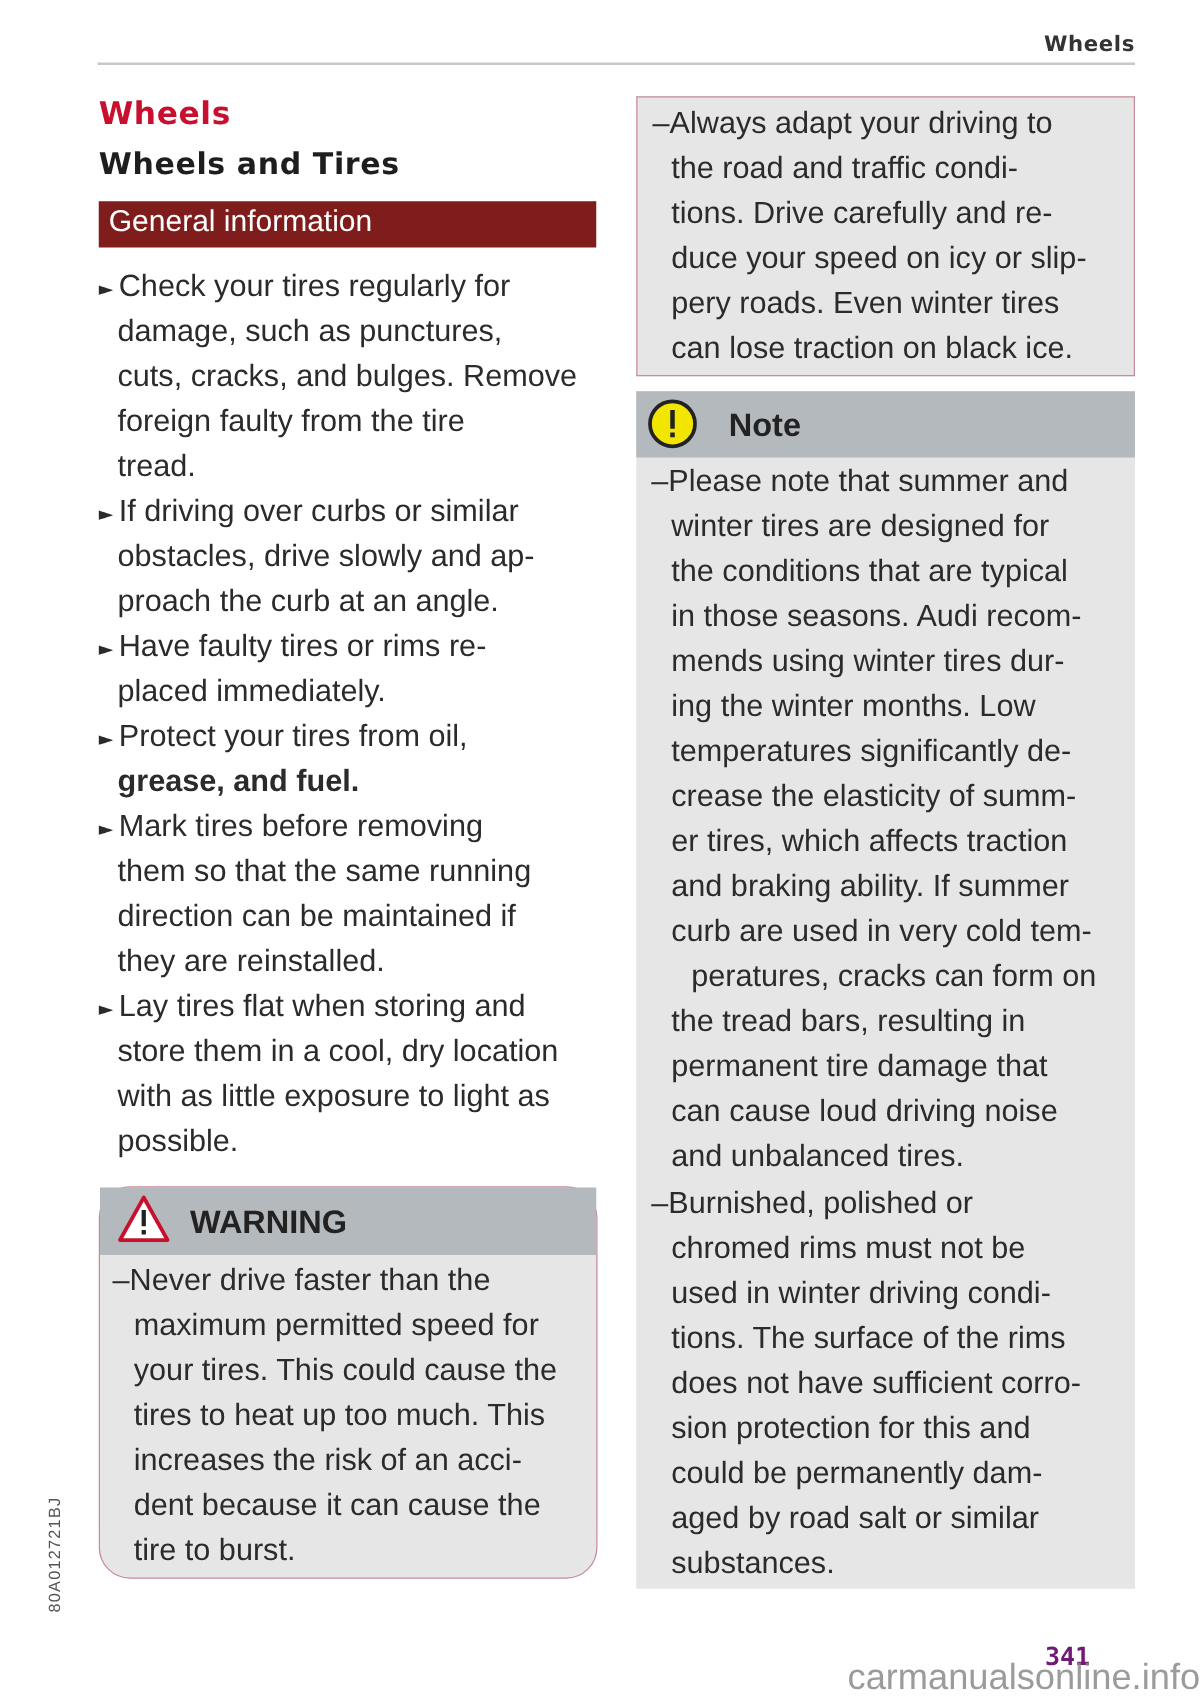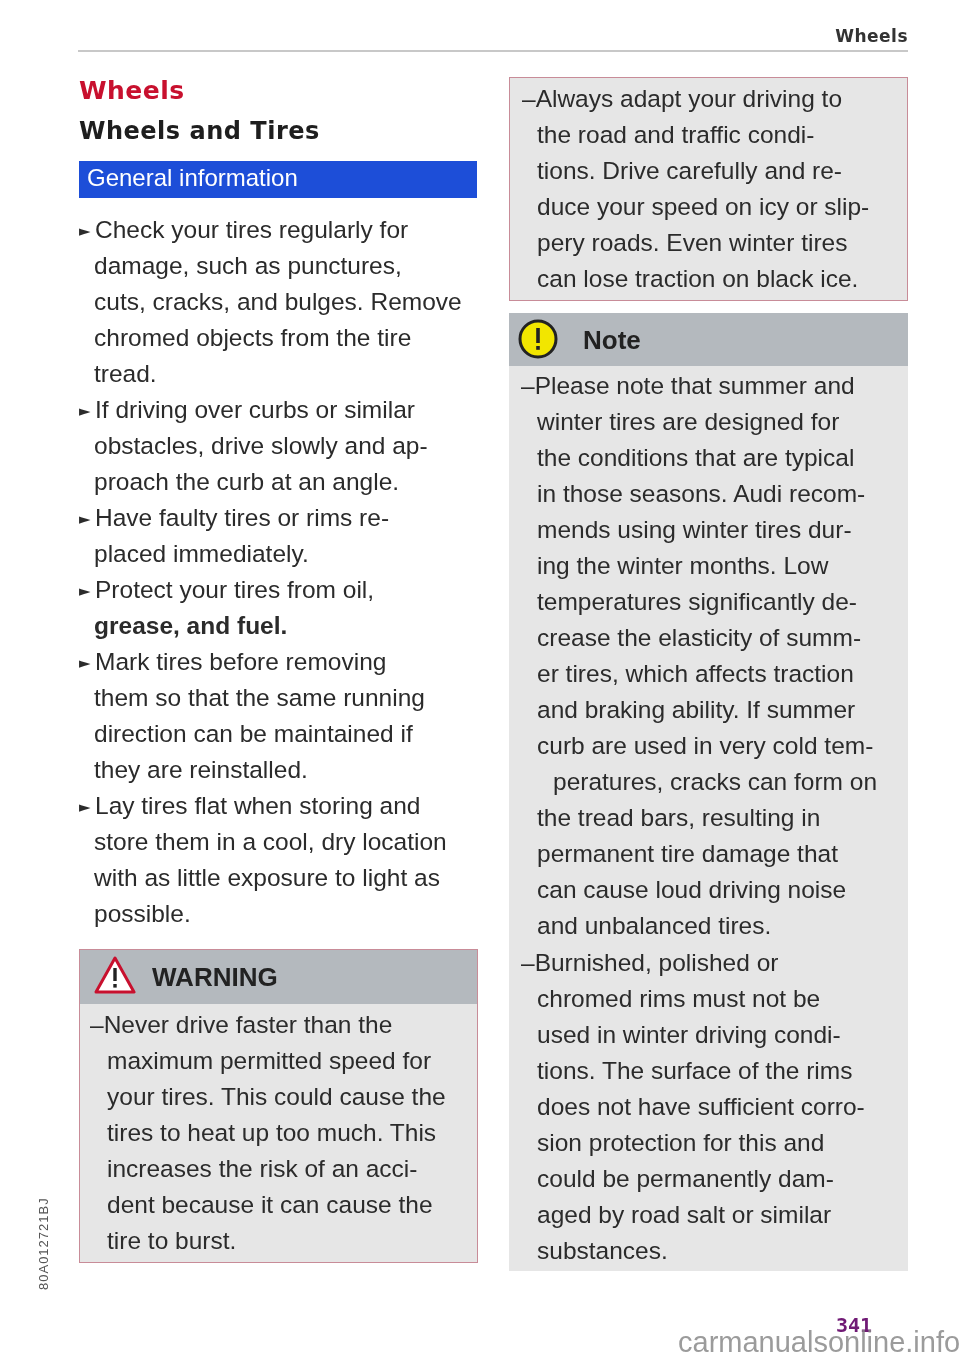--- a/index.html
+++ b/index.html
@@ -6,21 +6,21 @@
     body { width:960px; height:1358px; position:relative; overflow:hidden;
            font-family:"DejaVu Sans", sans-serif; color:#2b2b2b; }
     .abs { position:absolute; }
     .rule { position:absolute; left:78px; top:50px; width:830px; height:2px; background:#c8c8c8; }
     .running-head { position:absolute; right:52px; top:26px; font-size:17px; font-weight:bold;
                     letter-spacing:0.5px; color:#333; }
     .h1 { position:absolute; left:79px; top:76px; font-size:25px; font-weight:bold; color:#c8102e;
           letter-spacing:0.5px; }
     .h2 { position:absolute; left:79px; top:117px; font-size:24px; font-weight:bold; color:#1e1e1e;
           letter-spacing:0.5px; }
-    .section-bar { position:absolute; left:79px; top:161px; width:398px; height:37px; background:#1d4ed8; }
+    .section-bar { position:absolute; left:79px; top:161px; width:398px; height:37px; background:#7f1d1d; }
     .section-bar span { position:absolute; left:8px; top:3px; font-size:24px; color:#fff;
                         font-family:"Liberation Sans", sans-serif; }
     .text { font-family:"Liberation Sans", sans-serif; font-size:24.5px; color:#2b2b2b; white-space:nowrap; }
     .line { position:absolute; height:36px; line-height:36px; }
     .bullet-arrow { position:absolute; font-size:15px; color:#2b2b2b; }
     .box { position:absolute; background:#e6e6e6; }
     .box.red-border { border:1.5px solid #c88c98; box-sizing:border-box; }
     .box-head { position:absolute; left:0; right:0; top:0; background:#b4b9be; }
     .box-title { position:absolute; font-family:"Liberation Sans", sans-serif; font-weight:bold;
                  font-size:26px; color:#222; }
@@ -42,21 +42,21 @@
 <div class="section-bar">
   <span>General information</span>
 </div>
 
 <div id="left-bullets">
     <div>
       <div class="bullet-arrow" style="left: 79px; top: 222px;">►</div>
       <div class="line text" style="left: 95px; top: 212px;">Check your tires regularly for</div>
       <div class="line text" style="left: 94px; top: 248px;">damage, such as punctures,</div>
       <div class="line text" style="left: 94px; top: 284px;">cuts, cracks, and bulges. Remove</div>
-      <div class="line text" style="left: 94px; top: 320px;">chromed objects from the tire</div>
+      <div class="line text" style="left: 94px; top: 320px;">foreign faulty from the tire</div>
       <div class="line text" style="left: 94px; top: 356px;">tread.</div>
     </div>
     <div>
       <div class="bullet-arrow" style="left: 79px; top: 402px;">►</div>
       <div class="line text" style="left: 95px; top: 392px;">If driving over curbs or similar</div>
       <div class="line text" style="left: 94px; top: 428px;">obstacles, drive slowly and ap-</div>
       <div class="line text" style="left: 94px; top: 464px;">proach the curb at an angle.</div>
     </div>
     <div>
       <div class="bullet-arrow" style="left: 79px; top: 510px;">►</div>
@@ -77,21 +77,21 @@
     </div>
     <div>
       <div class="bullet-arrow" style="left: 79px; top: 798px;">►</div>
       <div class="line text" style="left: 95px; top: 788px;">Lay tires flat when storing and</div>
       <div class="line text" style="left: 94px; top: 824px;">store them in a cool, dry location</div>
       <div class="line text" style="left: 94px; top: 860px;">with as little exposure to light as</div>
       <div class="line text" style="left: 94px; top: 896px;">possible.</div>
     </div>
   </div>
 
-<div class="box red-border" style="left:79px; top:949px; width:399px; height:314px;">
+<div class="box red-border" style="left:79px; top:949px; width:399px; height:314px;border-radius:25px;">
   <div class="box-head" style="height:54px;">
     <svg class="abs" style="left:14px; top:6px;" width="42" height="38" viewBox="0 0 42 38">
       <polygon points="21,2 40,36 2,36" fill="#ffffff" stroke="#c8102e" stroke-width="3" stroke-linejoin="round"></polygon>
       <rect x="19.3" y="12" width="3.4" height="13" fill="#222"></rect>
       <rect x="19.3" y="28" width="3.4" height="3.6" fill="#222"></rect>
     </svg>
     <div class="box-title" style="left:72px; top:12px;">WARNING</div>
   </div>
   <div id="warning-lines">
       <div class="line text" style="left: 10px; top: 57px;">–Never drive faster than the</div>

